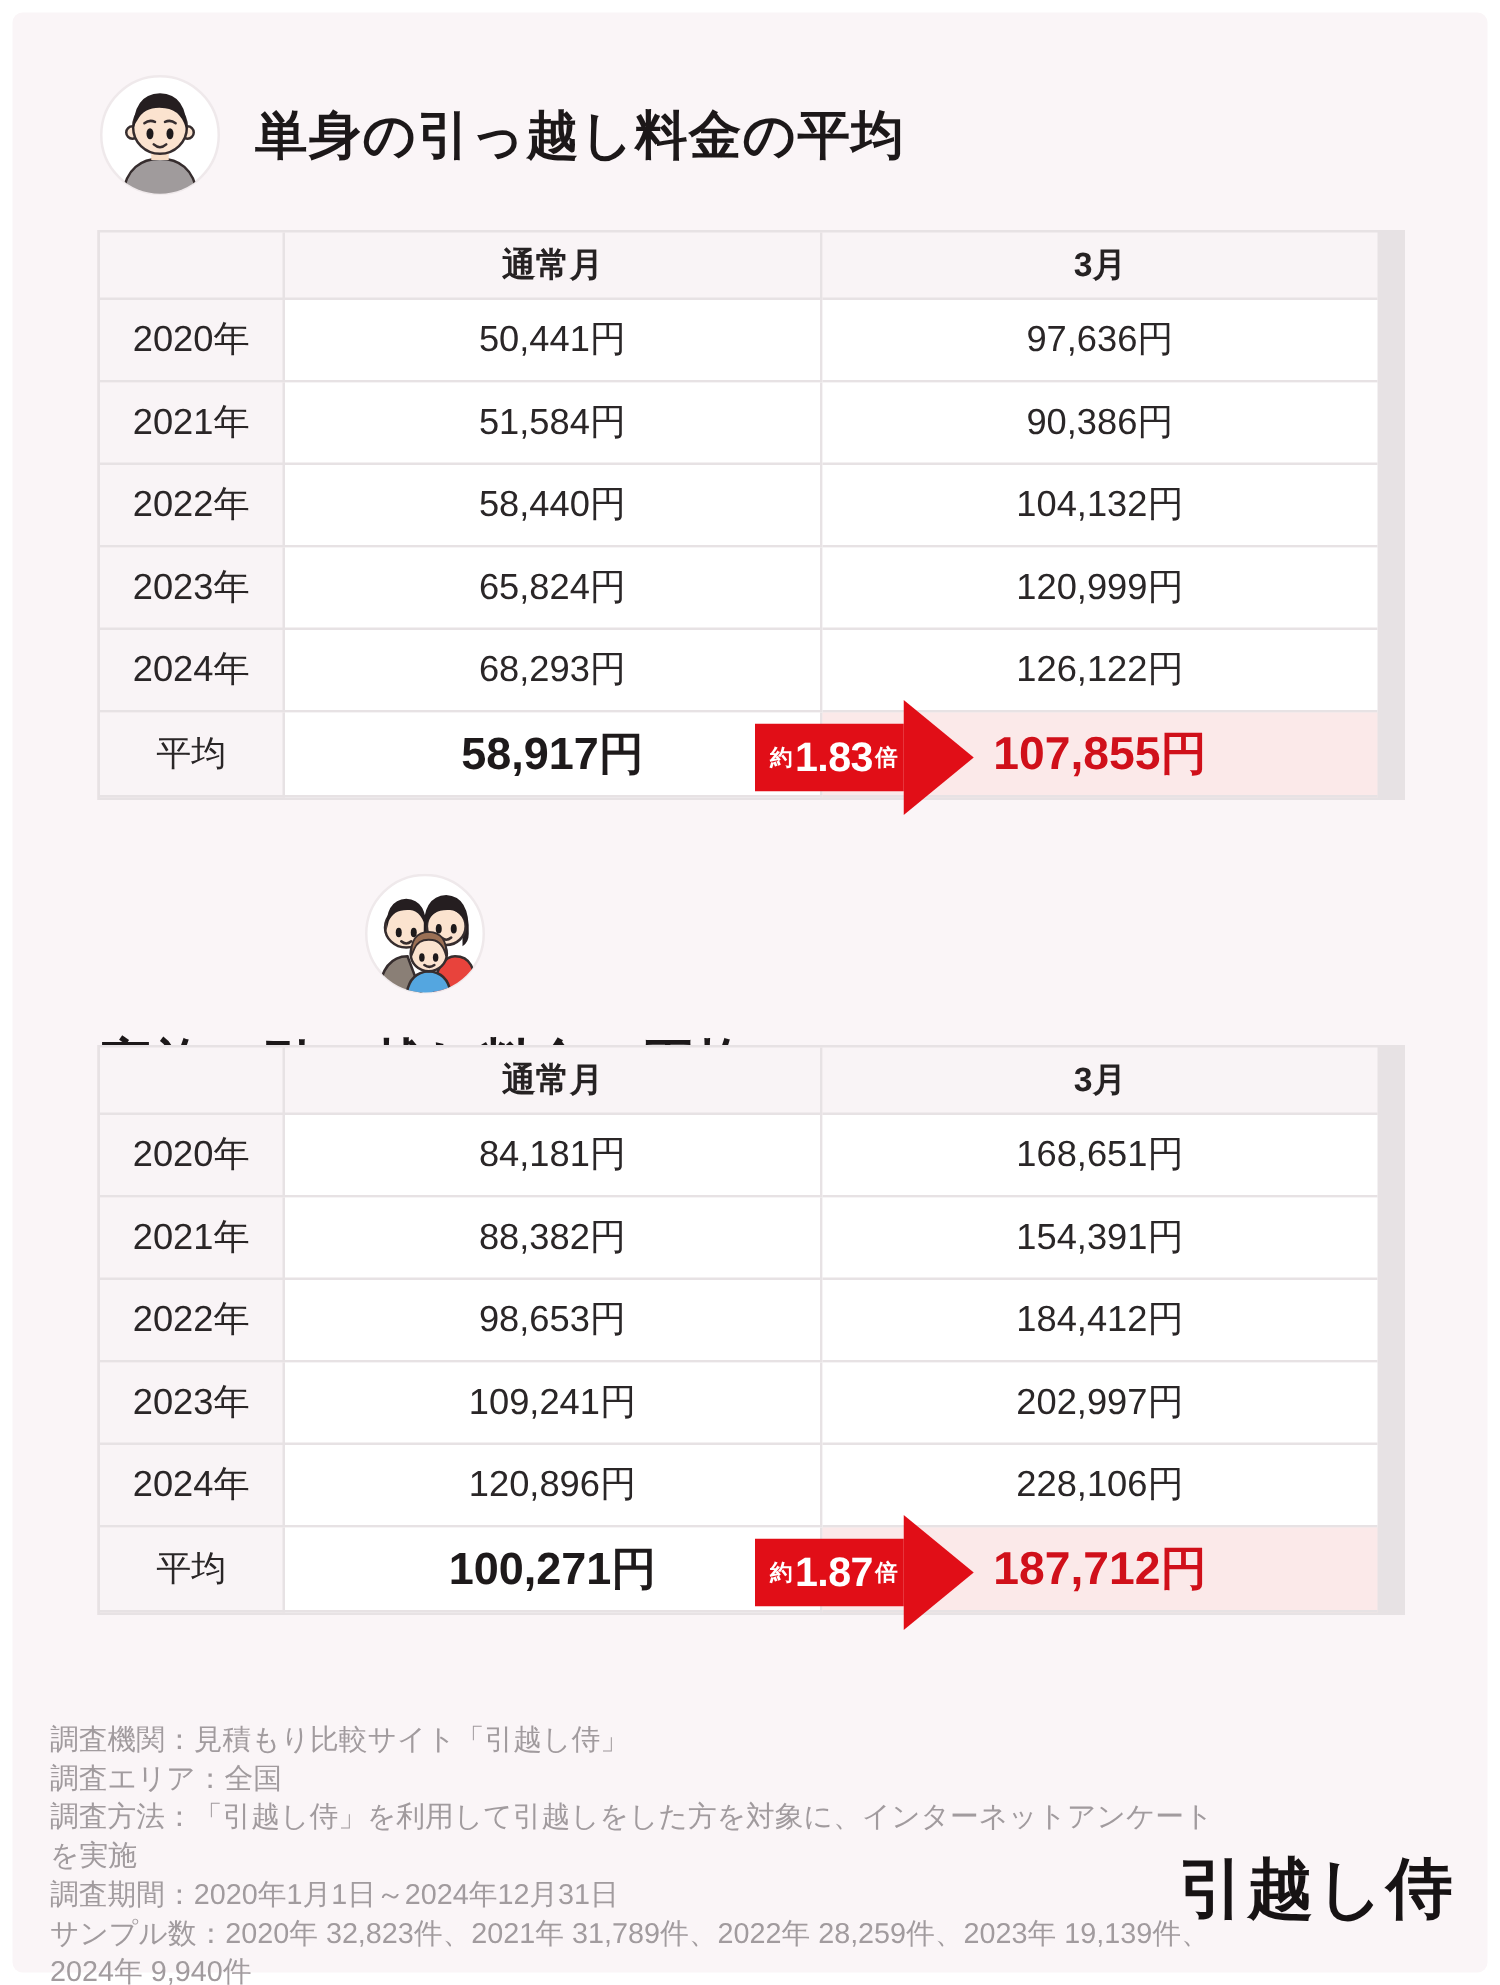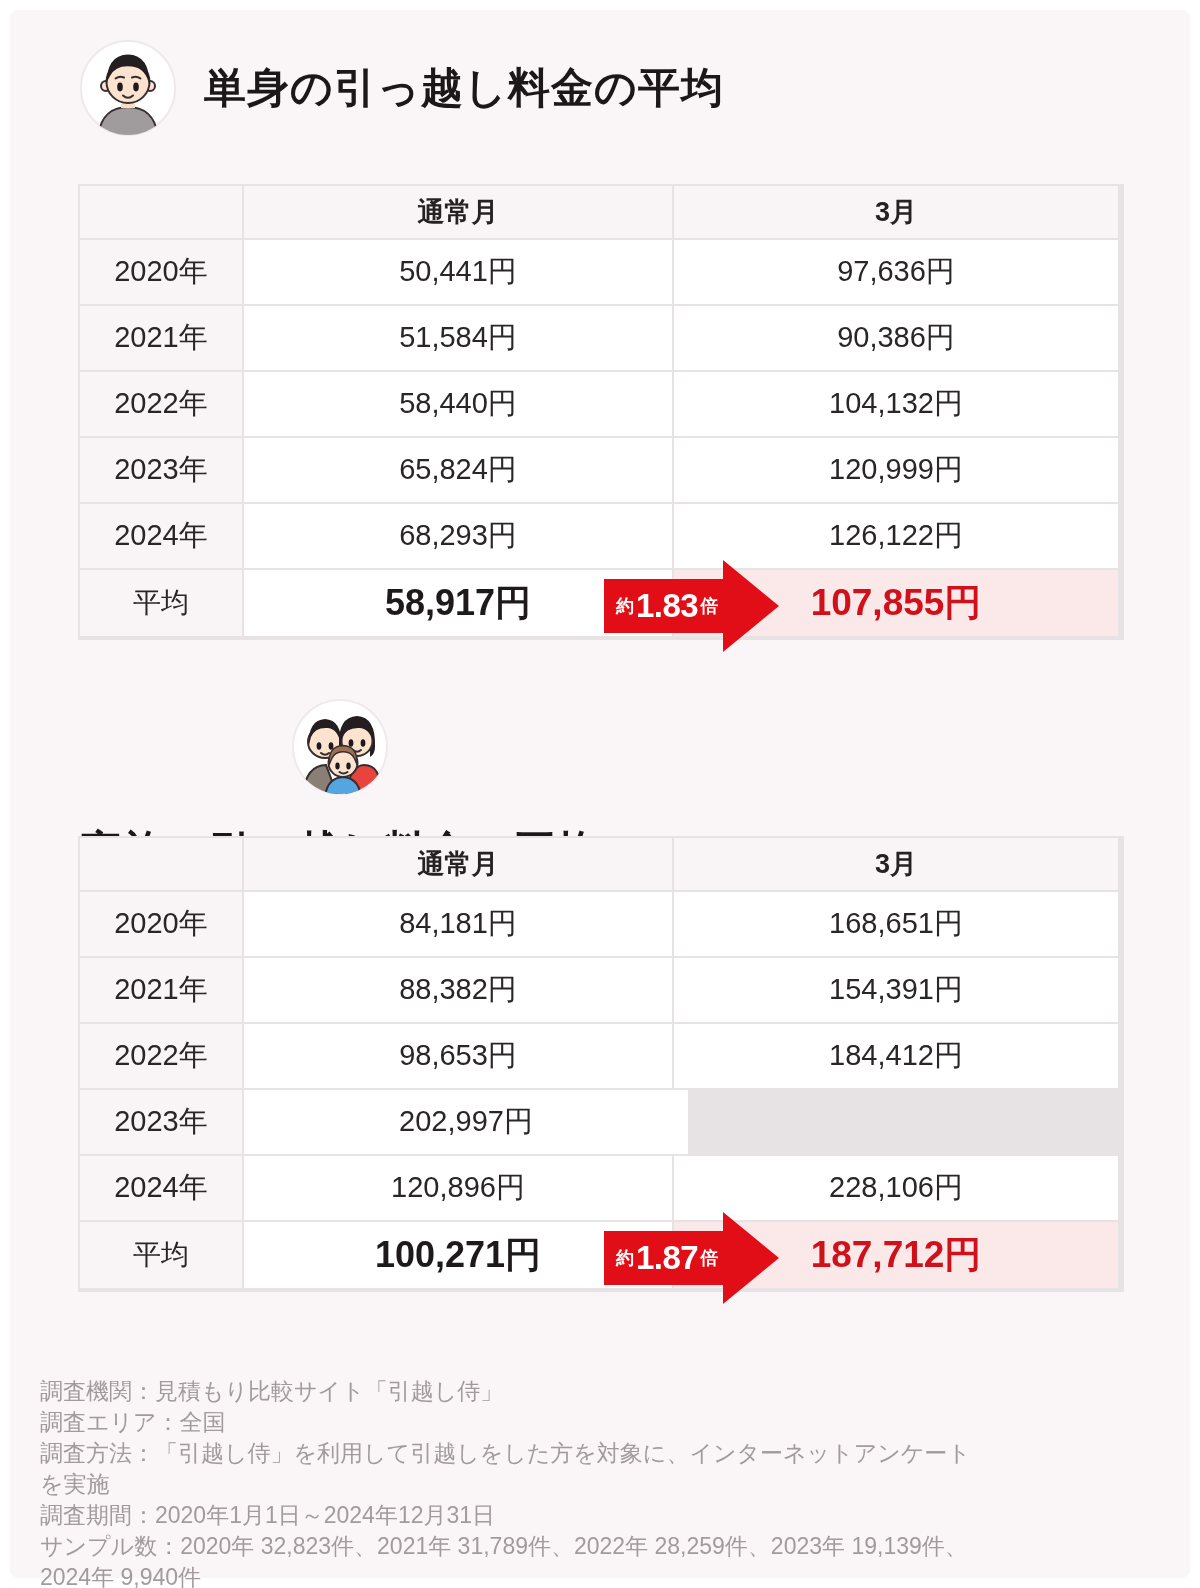--- a/index.html
+++ b/index.html
@@ -12,21 +12,21 @@
   .avatar { width:96px; height:96px; flex:0 0 96px; }
   .section-title { font-size:42px; font-weight:800; color:#1c1819; letter-spacing:1px; }
 
   
   .data-table { position:absolute; left:68px; width:1046px; border:2px solid #e7e2e4; background:#e7e2e4; }
   .tr { display:flex; }
   .td { border-right:2px solid #e7e2e4; border-bottom:2px solid #e7e2e4;
         display:flex; align-items:center; justify-content:center; }
   .td:last-child { border-right:none; }
   .tr:last-child .td { border-bottom:none; }
-  .c0 { width:164px; } .c1 { width:430px; } .c2 { width:444px; }
+  .c0 { width:148px; } .c1 { width:430px; } .c2 { width:444px; }
   .tr.head .td { height:54px; }
   .tr.data .td { height:66px; }
   .tr.avg  .td { height:68px; }
   .soft  { background:#f9f4f6; }
   .white { background:#ffffff; }
   .pink  { background:#fbe9e9; }
   .th       { font-size:27px; font-weight:700; color:#262223; }
   .year     { font-size:29px; color:#2a2627; }
   .val      { font-size:29px; color:#2a2627; }
   .avg-label{ font-size:28px; color:#2a2627; }
@@ -47,21 +47,21 @@
           color:#171314; letter-spacing:2px; }
 
   svg .ln { stroke:#362d2e; stroke-width:2; fill:none; stroke-linecap:round; }
 </style>
 </head>
 <body>
 
 <div class="sheet">
   <div class="canvas">
 
-    <div class="section-header" style="top:30px;font-family:Liberation Serif, serif;">
+    <div class="section-header" style="top:50px;font-family:Liberation Serif, serif;">
       <div class="avatar">
         <svg viewBox="0 0 96 96" width="96" height="96">
           <defs>
               <clipPath id="clipS">
                 <circle cx="48" cy="48" r="47"></circle>
               </clipPath>
             </defs>
           <circle cx="48" cy="48" r="47" fill="#ffffff" stroke="#efe9eb" stroke-width="2"></circle>
           <g clip-path="url(#clipS)">
             <path d="M18,98 C20,74 34,67 48,67 C62,67 76,74 78,98 Z" fill="#a09b9c" stroke="#362d2e" stroke-width="2"></path>
@@ -181,20 +181,21 @@
         <div class="td c1 white val">88,382円</div>
         <div class="td c2 white val">154,391円</div>
       </div>
       <div class="tr data">
         <div class="td c0 soft year">2022年</div>
         <div class="td c1 white val">98,653円</div>
         <div class="td c2 white val">184,412円</div>
       </div>
       <div class="tr data">
         <div class="td c0 soft year">2023年</div>
+        <div class="td c1 white val">109,241円</div>
         <div class="td c2 white val">202,997円</div>
       </div>
       <div class="tr data">
         <div class="td c0 soft year">2024年</div>
         <div class="td c1 white val">120,896円</div>
         <div class="td c2 white val">228,106円</div>
       </div>
       <div class="tr avg">
         <div class="td c0 soft avg-label">平均</div>
         <div class="td c1 white avg-val">100,271円</div>
@@ -211,15 +212,16 @@
     </div>
 
     <div class="footer-notes">
       <div>調査機関：見積もり比較サイト「引越し侍」</div>
       <div>調査エリア：全国</div>
       <div>調査方法：「引越し侍」を利用して引越しをした方を対象に、インターネットアンケートを実施</div>
       <div>調査期間：2020年1月1日～2024年12月31日</div>
       <div>サンプル数：2020年 32,823件、2021年 31,789件、2022年 28,259件、2023年 19,139件、2024年 9,940件</div>
     </div>
 
+    <div class="logo">引越し侍</div>
 
   </div>
 </div>
 
 </body></html>

